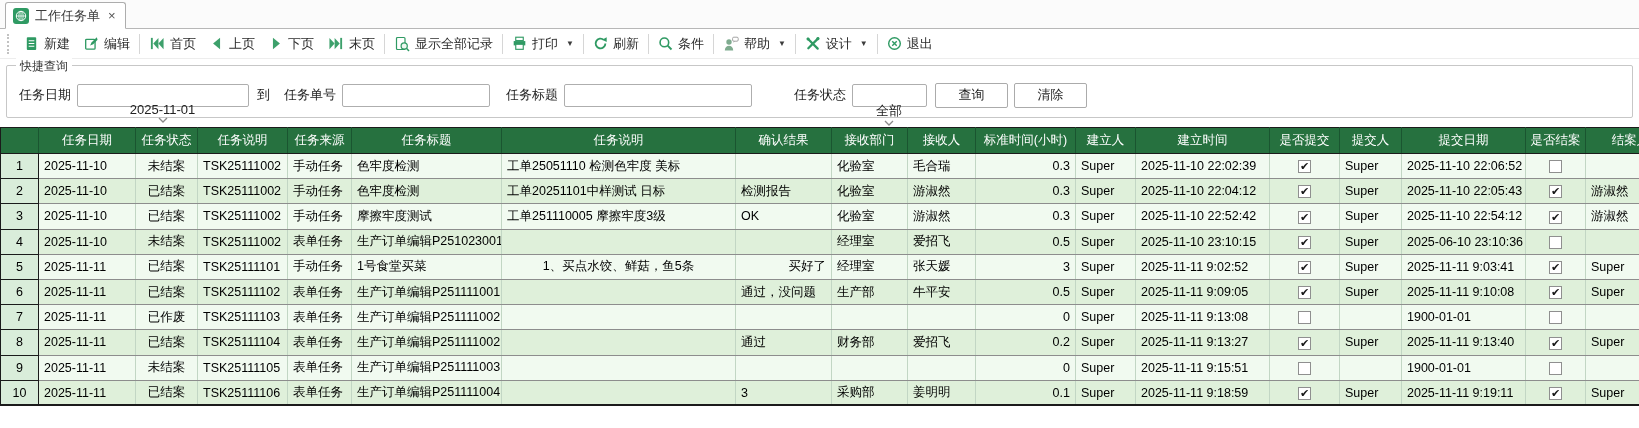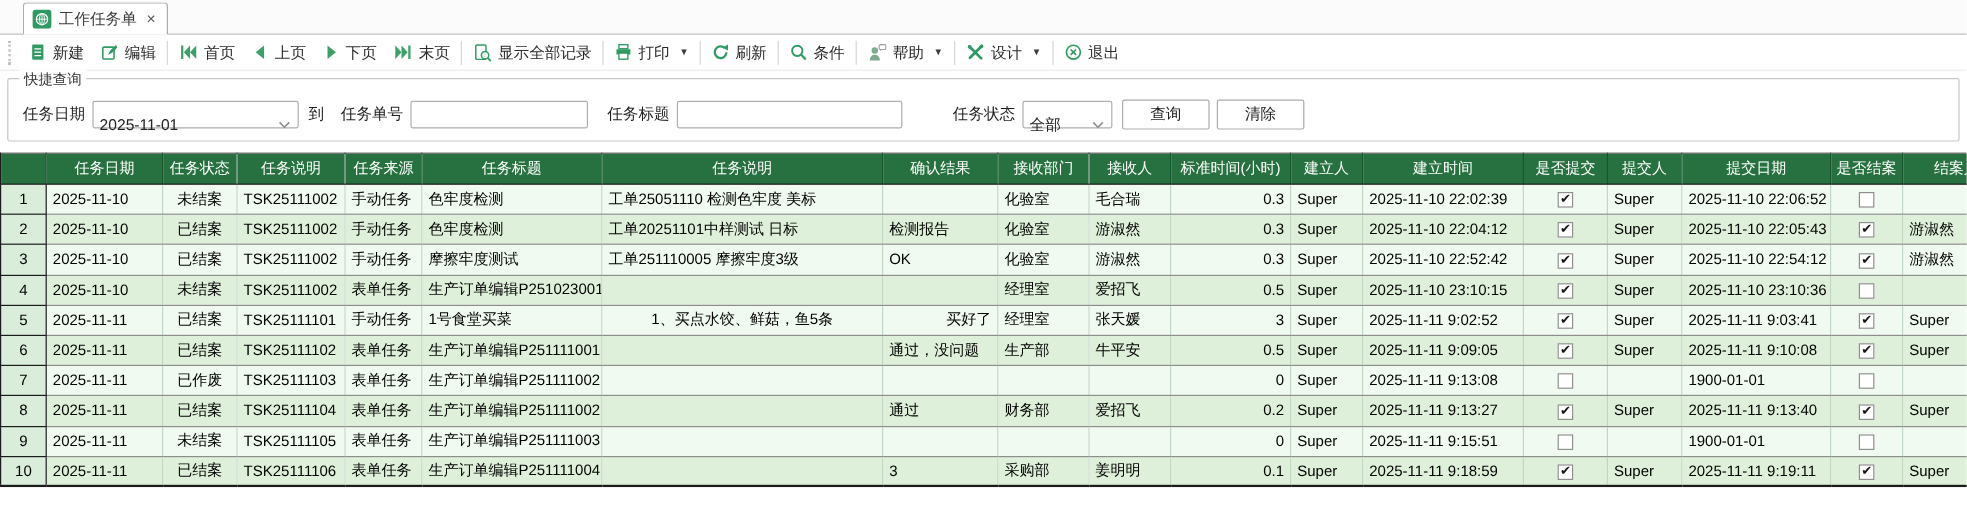--- a/index.html
+++ b/index.html
@@ -4,21 +4,21 @@
 <style>
   * { box-sizing: border-box; }
   html,body { margin:0; padding:0; }
   body {
     width:1639px; height:428px; overflow:hidden; background:#fff;
     font-family:"Liberation Sans", sans-serif; color:#222;
     -webkit-font-smoothing:antialiased;
   }
   
   .tabbar { height:29px; background:#fbfbfb; border-bottom:1px solid #b7b7b7;
-            display:flex; align-items:flex-end; padding-left:19px; }
+            display:flex; align-items:flex-end; padding-left:5px; }
   .tab { display:flex; align-items:center; gap:6px; background:#fff;
          border:1px solid #adadad; border-bottom:1px solid #fff;
          border-radius:3px 3px 0 0; height:27px; padding:0 9px 0 7px;
          margin-bottom:-1px; font-size:13px; color:#3c3c3c; position:relative; z-index:2; }
   .tab-close { color:#555; font-size:13px; margin-left:2px; line-height:1; }
   
   .toolbar { height:30px; display:flex; align-items:center; padding:0 4px 0 7px;
              border-bottom:1px solid #ededed; background:#fff; }
   .grip { width:3px; height:20px; border-left:2px dotted #c2c2c2; margin-right:7px; }
   .tbtn { display:flex; align-items:center; gap:5px; padding:2px 7px;
@@ -28,21 +28,21 @@
   .dd { font-size:8px; color:#3c3c3c; margin-left:3px; }
   
   .qbox { margin:6px 6px 0 6px; border:1px solid #c7c7c7; border-radius:2px;
           height:53px; position:relative; }
   .qtitle { position:absolute; top:-8px; left:9px; background:#fff; padding:0 4px;
             font-size:12px; color:#333; }
   .qrow { display:flex; align-items:center; height:100%; padding-top:7px; }
   .qlabel { font-size:13px; color:#1e1e1e; margin:0 6px 0 12px; white-space:nowrap; }
   .combo { width:172px; height:23px; border:1px solid #aeaeae; border-radius:2px;
            background:#fff; display:flex; align-items:center; justify-content:space-between;
-           padding:17px 6px 0 5px; font-size:13px; }
+           padding:17px 6px 0 5px; font-size:13px;flex-direction:column; }
   .combo.small { width:75px; }
   .qinput { height:23px; border:1px solid #aeaeae; border-radius:2px; background:#fff;
             font-size:13px; padding:0 5px; font-family:inherit; outline:none; }
   .qbtn { width:73px; height:25px; border:1px solid #ababab; background:#fff;
           border-radius:2px; font-size:13px; color:#1e1e1e; font-family:inherit; }
   .mlA { margin-left:8px; } .mlB { margin-left:16px; } .mlC { margin-left:42px; }
   .mlD { margin-left:8px; } .mlE { margin-left:6px; }
   
   .gridwrap { margin-top:9px; width:1639px; overflow:hidden; }
   table { border-collapse:collapse; table-layout:fixed; width:1675px; }
@@ -382,21 +382,21 @@
           <td style="text-align: left;">生产订单编辑P251023001</td>
           <td style="text-align: left;"></td>
           <td style="text-align: left;"></td>
           <td style="text-align: left;">经理室</td>
           <td style="text-align: left;">爱招飞</td>
           <td style="text-align: right;">0.5</td>
           <td style="text-align: left;">Super</td>
           <td style="text-align: left;">2025-11-10 23:10:15</td>
           <td style="text-align: center;"><span class="cb checked"></span></td>
           <td style="text-align: left;">Super</td>
-          <td style="text-align: left;">2025-11-10 23:10:36</td>
+          <td style="text-align: left;">2025-06-10 23:10:36</td>
           <td style="text-align: center;"><span class="cb"></span></td>
           <td style="text-align: left;"></td>
         </tr>
         <tr class="odd">
           <td class="rownum" style="text-align: center;">5</td>
           <td style="text-align: left;">2025-11-11</td>
           <td style="text-align: center;">已结案</td>
           <td style="text-align: left;">TSK25111101</td>
           <td style="text-align: left;">手动任务</td>
           <td style="text-align: left;">1号食堂买菜</td>

